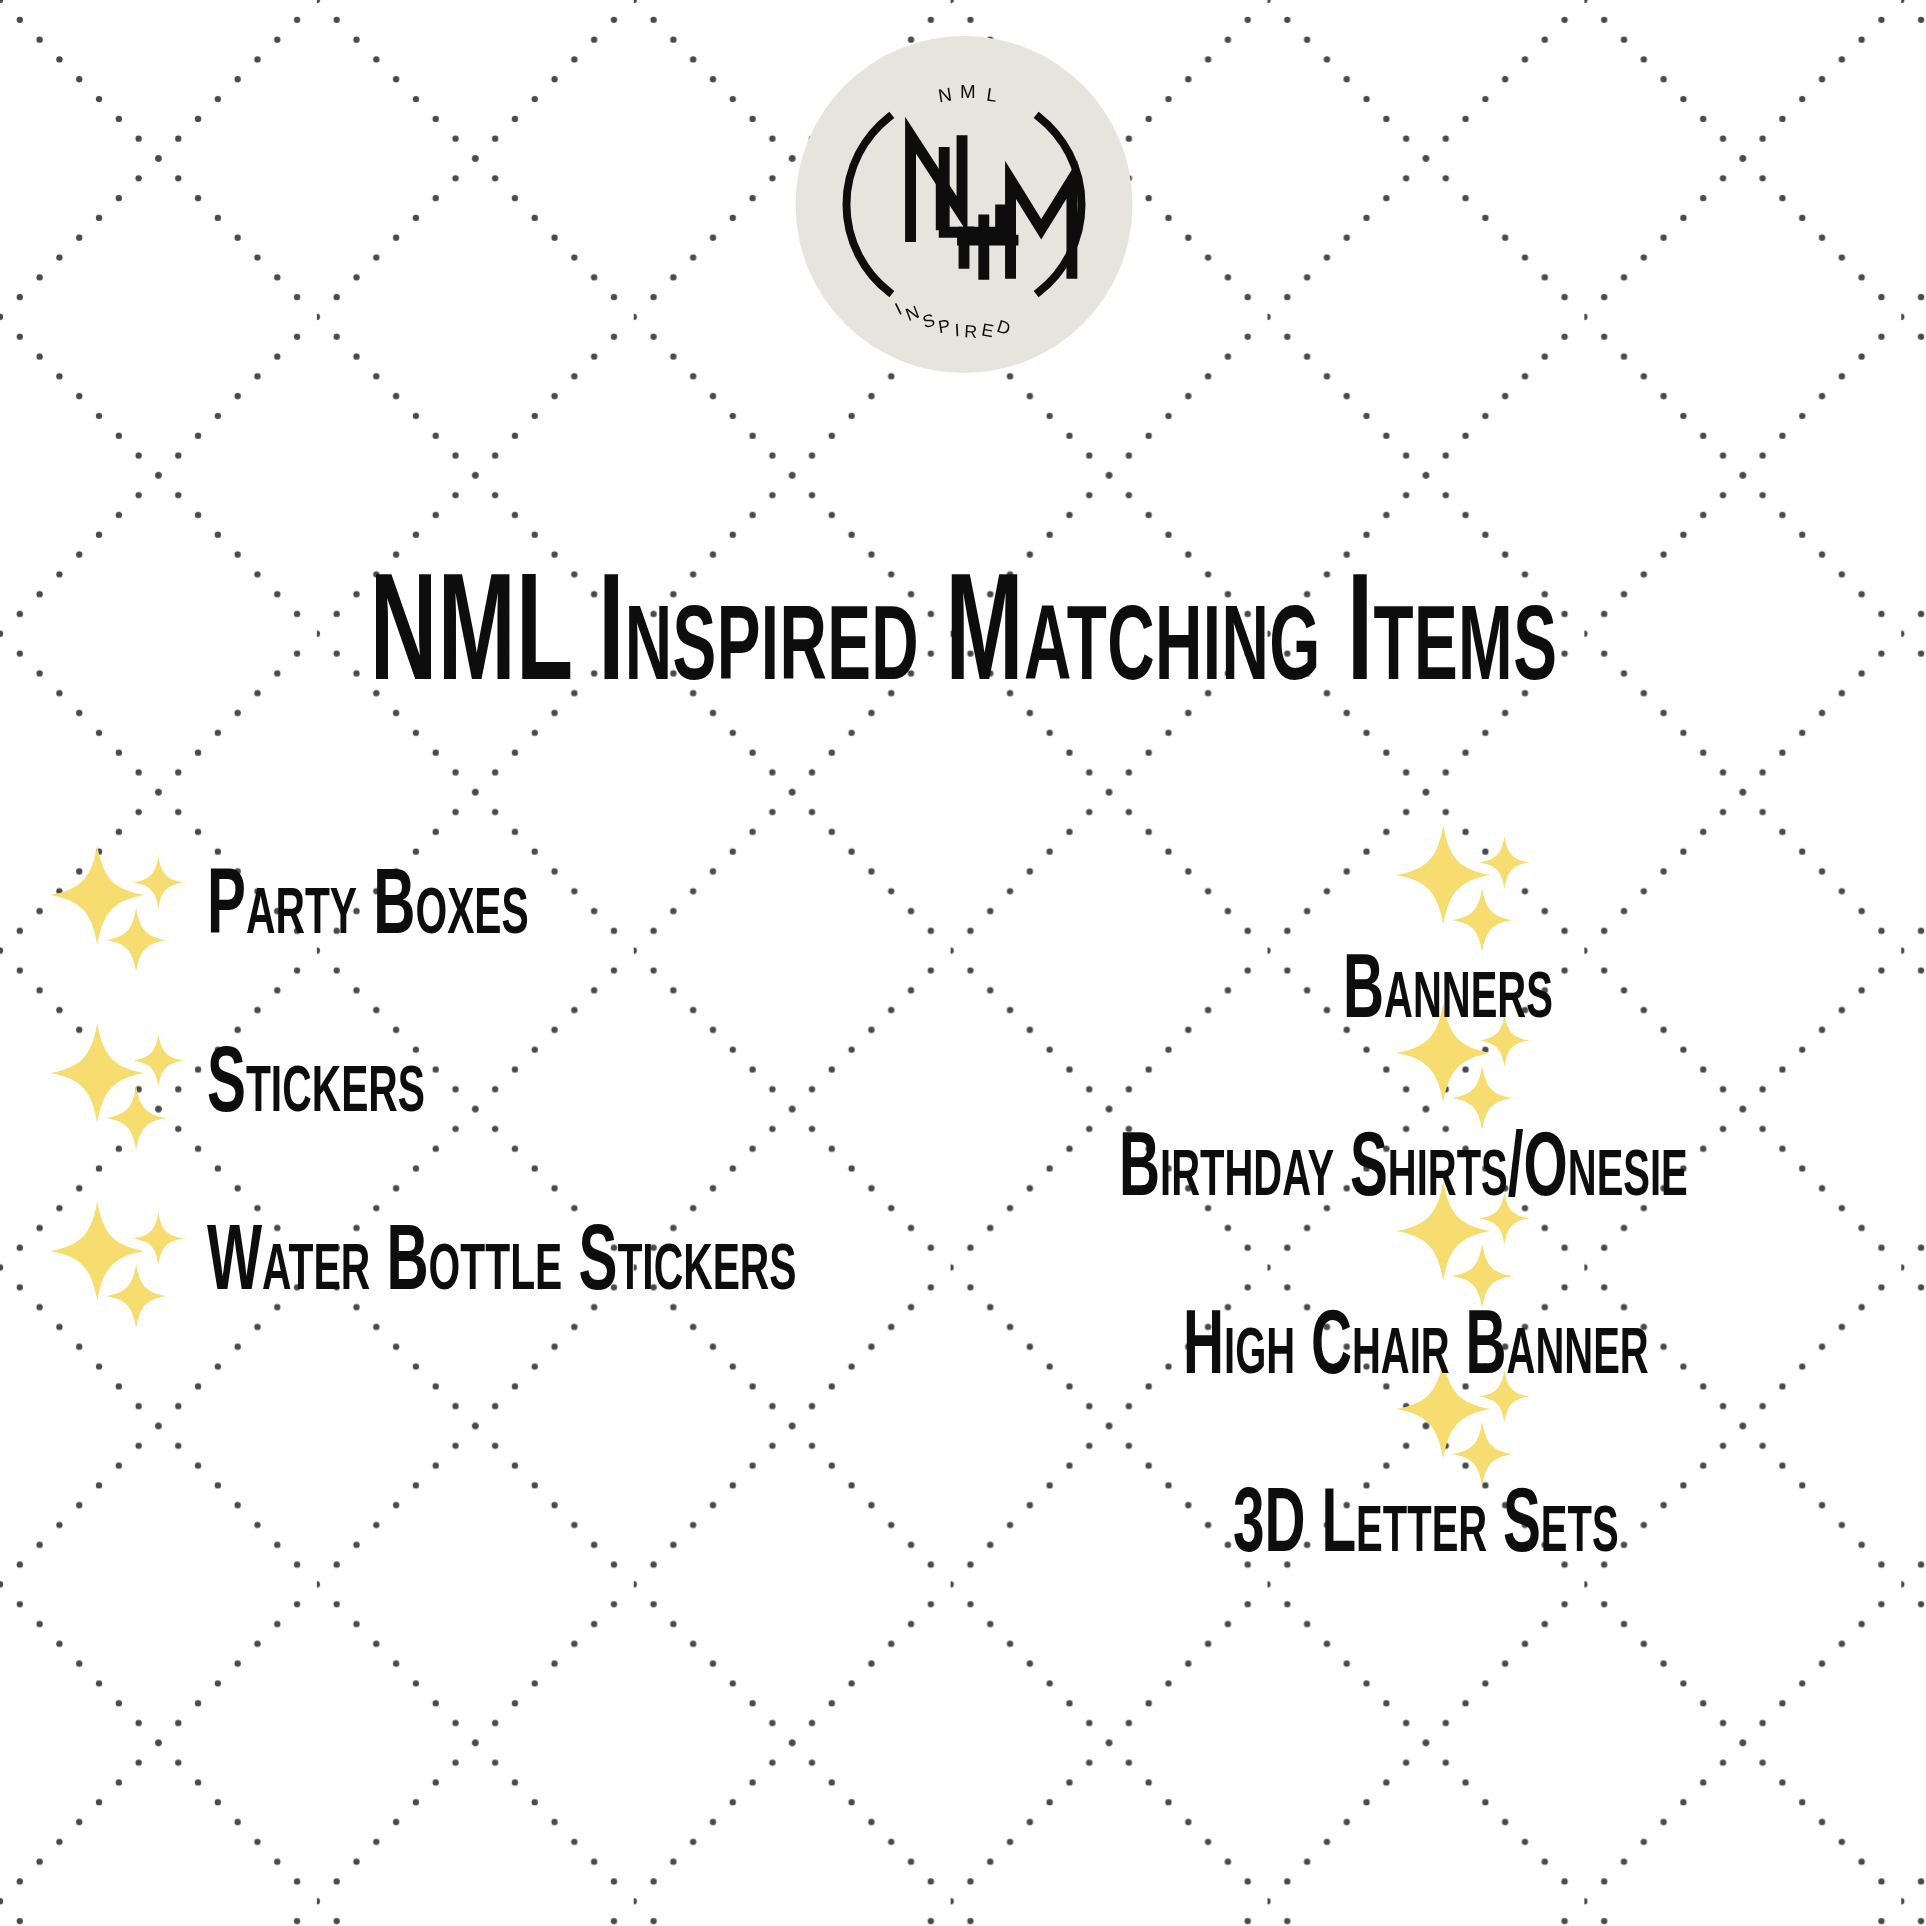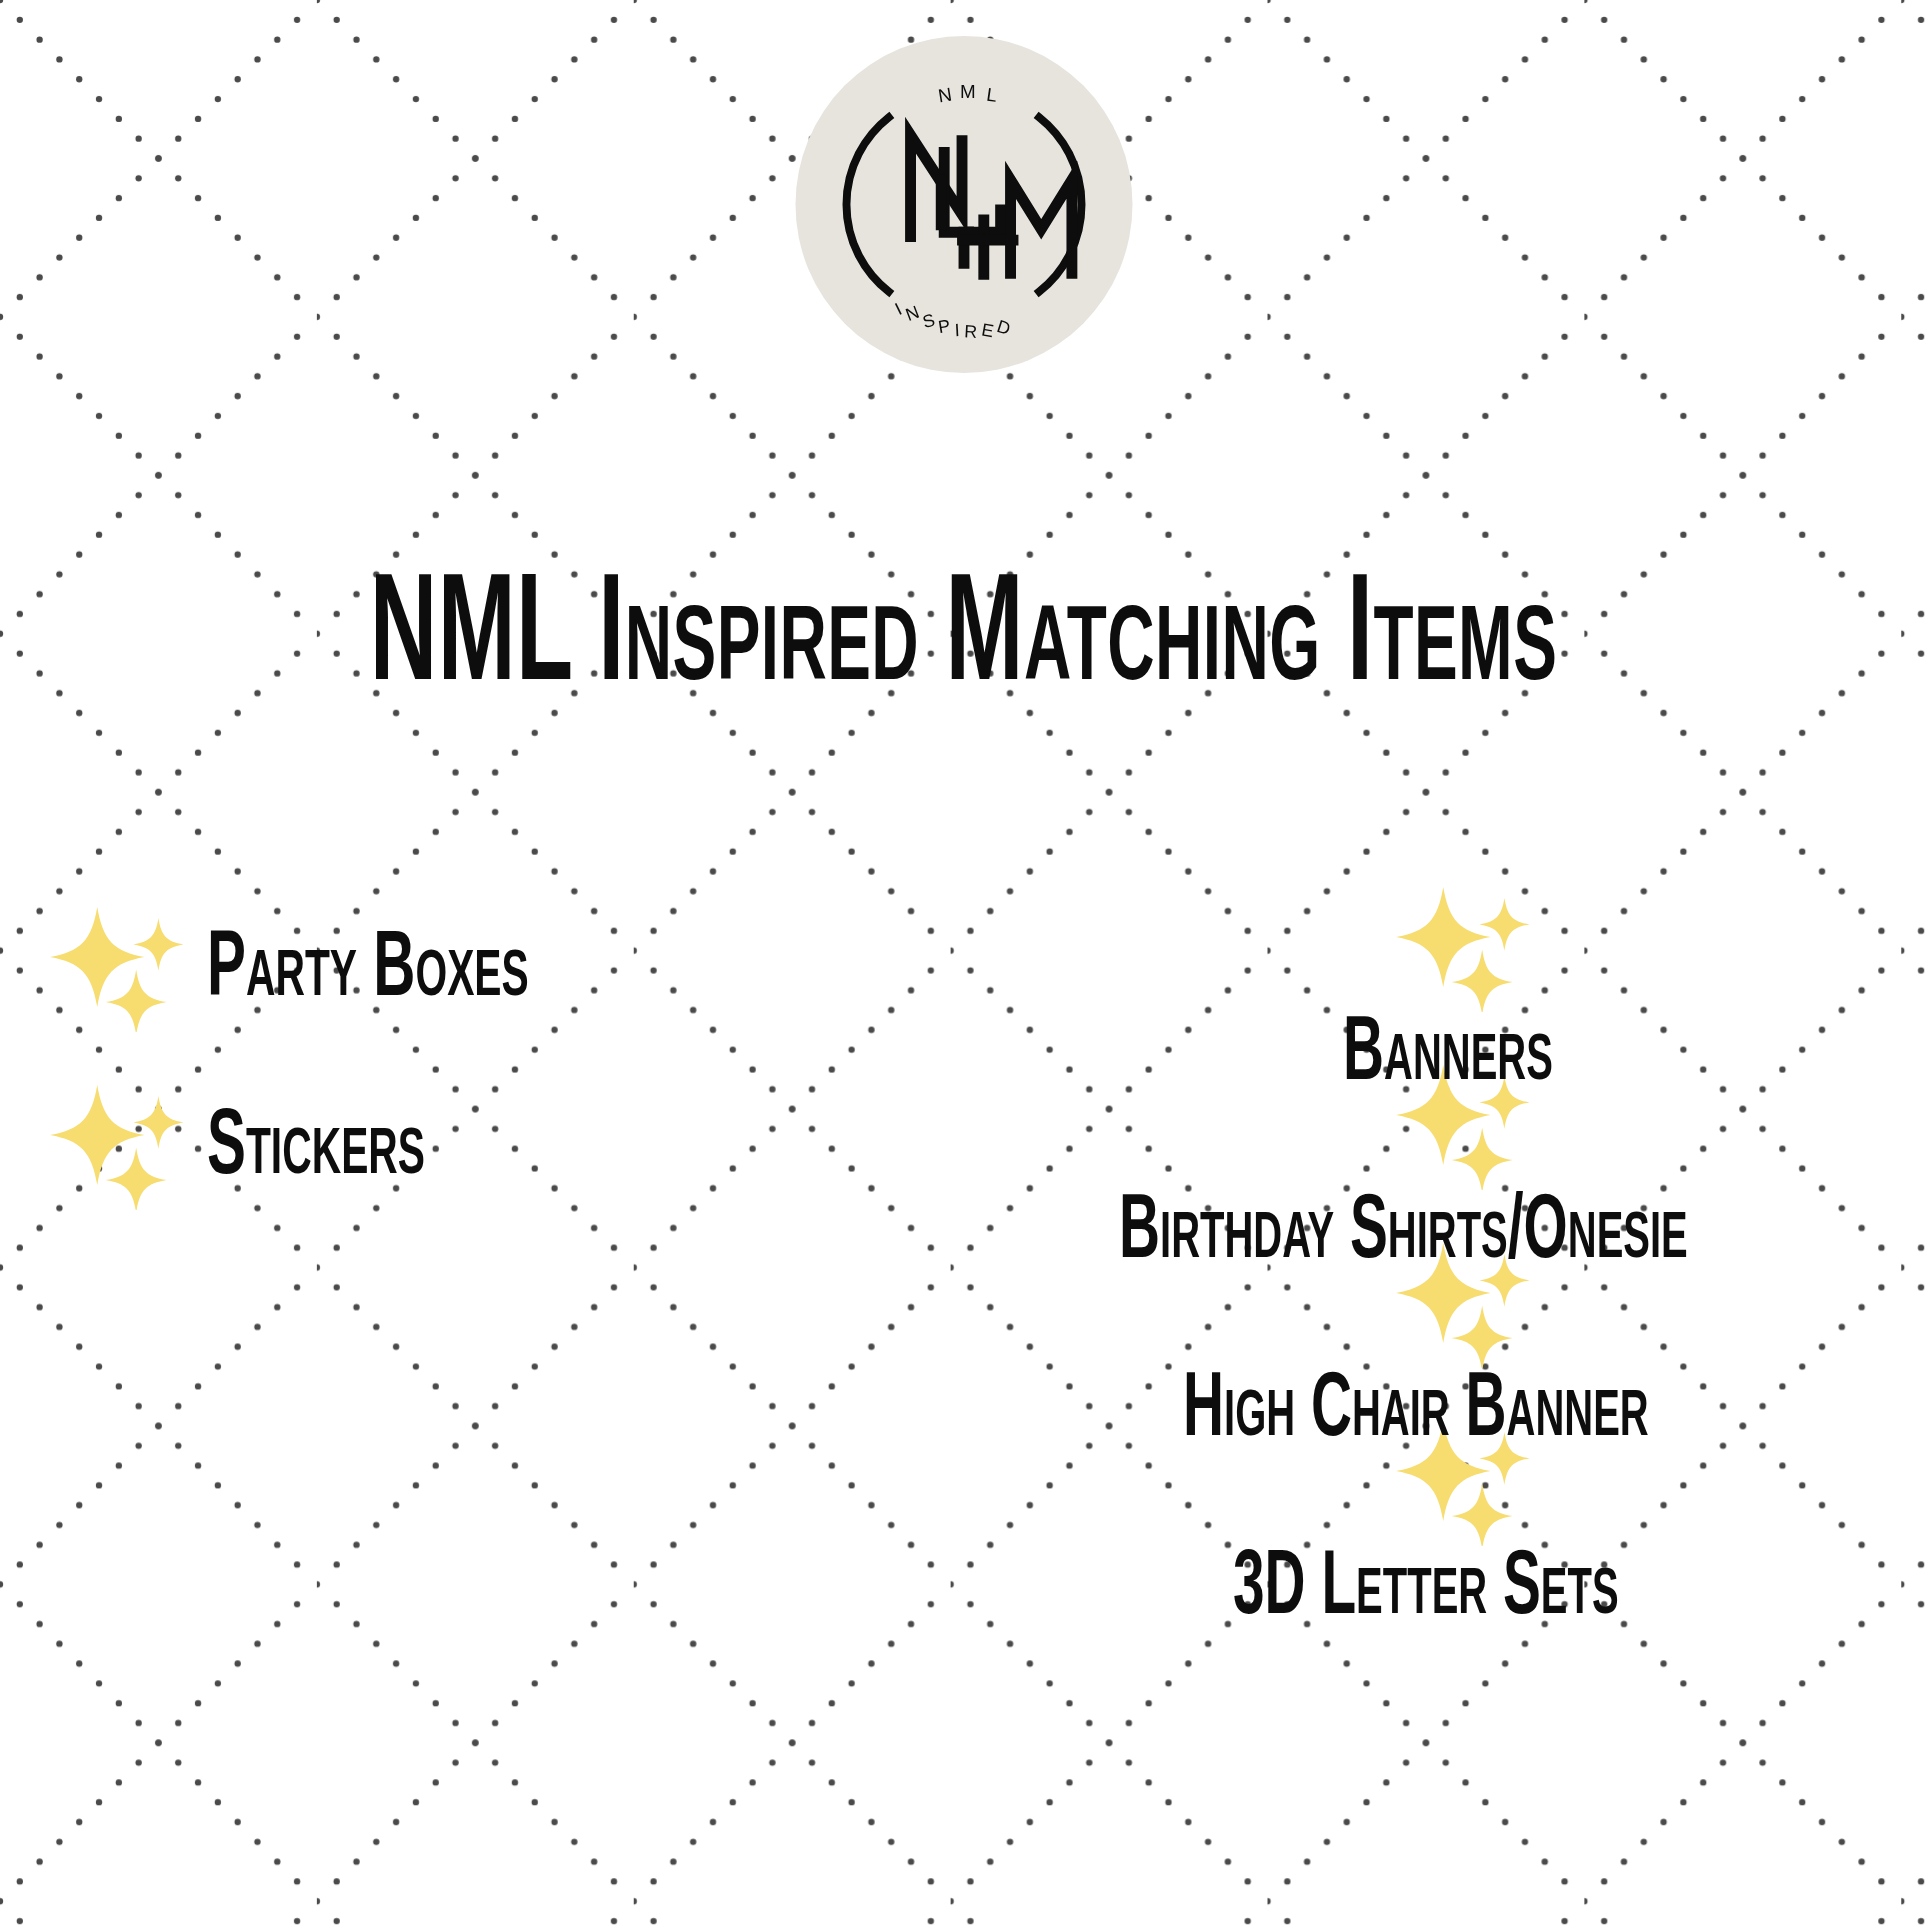--- a/index.html
+++ b/index.html
@@ -61,21 +61,21 @@
     text-transform: capitalize;
     transform: scaleX(0.80) scaleY(1.30);
     transform-origin: center top;
     white-space: nowrap;
   }
 
   
   #lists {
     position: absolute;
     z-index: 3;
-    top: 873px;
+    top: 811px;
     left: 0;
     width: 100%;
     height: 990px;
     display: flex;
     flex-direction: row;
   }
   .column {
     display: flex;
     flex-direction: column;
     justify-content: flex-start;
@@ -225,20 +225,30 @@
         <span class="sparkle">
           <svg viewBox="0 0 100 100" aria-hidden="true">
             <path fill="#f7dc6f" d="M34 10 C38 34 46 42 68 46 C46 50 38 58 34 82 C30 58 22 50 0 46 C22 42 30 34 34 10 Z"></path>
             <path fill="#f7dc6f" d="M78 18 C80 31 84 35 96 37 C84 39 80 43 78 56 C76 43 72 39 60 37 C72 35 76 31 78 18 Z"></path>
             <path fill="#f7dc6f" d="M62 55 C64.5 71 69 76 84 78.5 C69 81 64.5 86 62 102 C59.5 86 55 81 40 78.5 C55 76 59.5 71 62 55 Z"></path>
           </svg>
         </span>
         <span class="item-label">Stickers</span>
       </div>
 
+      <div class="list-item">
+        <span class="sparkle">
+          <svg viewBox="0 0 100 100" aria-hidden="true">
+            <path fill="#f7dc6f" d="M34 10 C38 34 46 42 68 46 C46 50 38 58 34 82 C30 58 22 50 0 46 C22 42 30 34 34 10 Z"></path>
+            <path fill="#f7dc6f" d="M78 18 C80 31 84 35 96 37 C84 39 80 43 78 56 C76 43 72 39 60 37 C72 35 76 31 78 18 Z"></path>
+            <path fill="#f7dc6f" d="M62 55 C64.5 71 69 76 84 78.5 C69 81 64.5 86 62 102 C59.5 86 55 81 40 78.5 C55 76 59.5 71 62 55 Z"></path>
+          </svg>
+        </span>
+        <span class="item-label">Water Bottle Stickers</span>
+      </div>
 
 
     </div>
 
     <div class="column" id="col-right">
 
       <div class="list-item">
         <span class="sparkle">
           <svg viewBox="0 0 100 100" aria-hidden="true">
             <path fill="#f7dc6f" d="M34 10 C38 34 46 42 68 46 C46 50 38 58 34 82 C30 58 22 50 0 46 C22 42 30 34 34 10 Z"></path>

